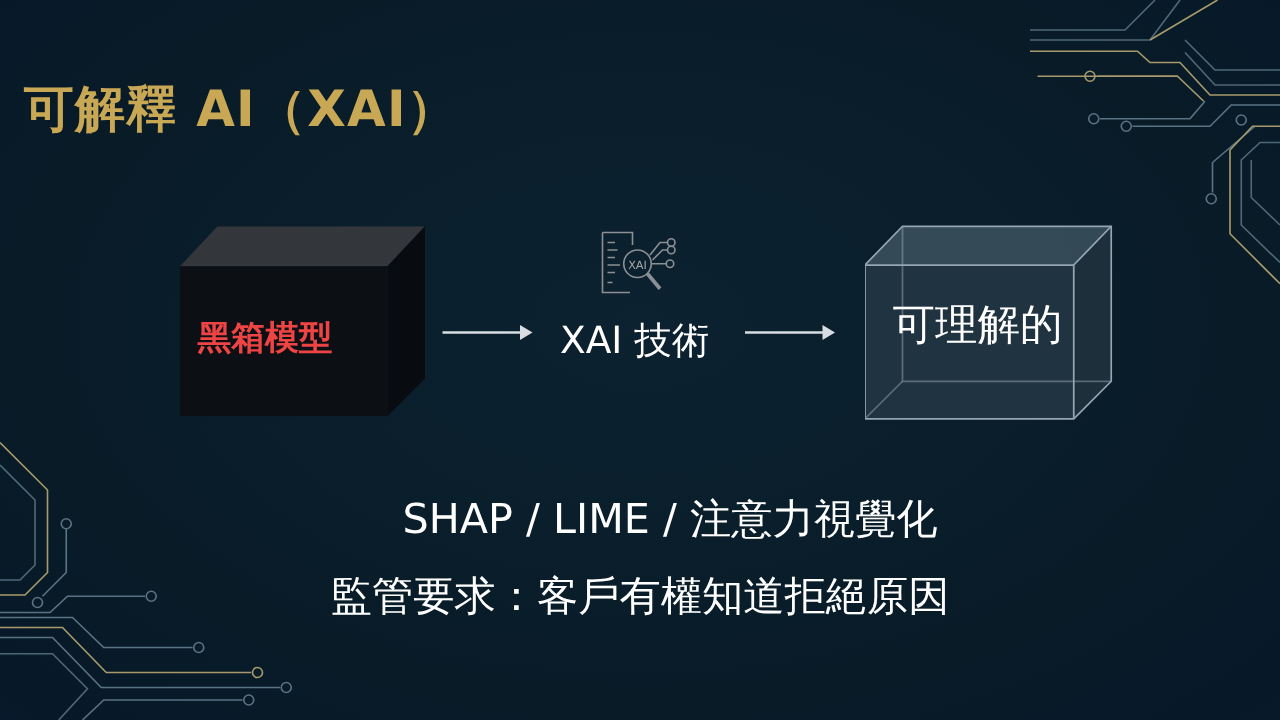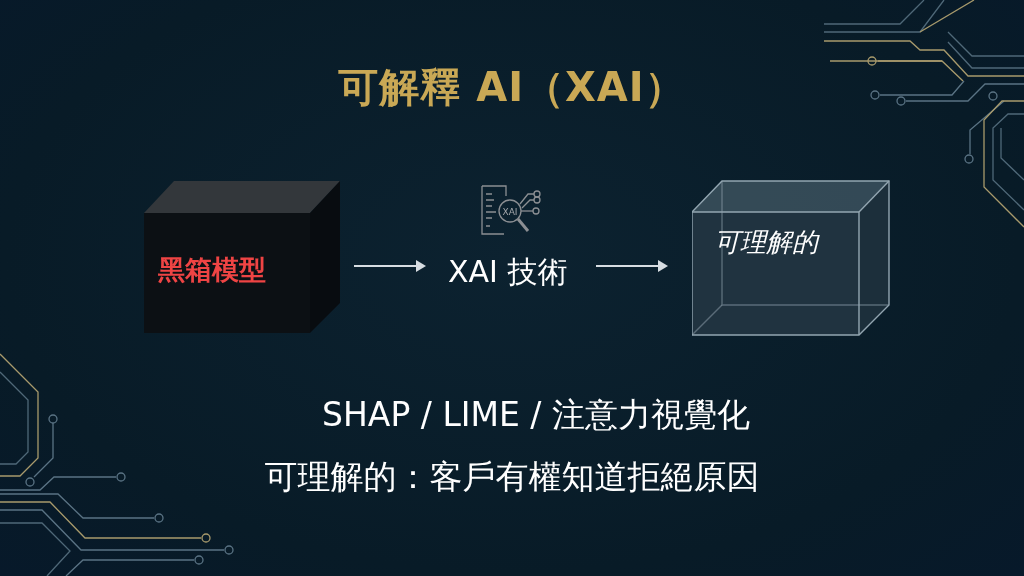--- a/index.html
+++ b/index.html
@@ -5,37 +5,37 @@
   html, body { margin:0; padding:0; }
   body {
     width:1024px; height:576px; overflow:hidden;
     background:#0a1d29;
     font-family:"DejaVu Sans","Liberation Sans",sans-serif;
     position:relative;
   }
   .slide { position:absolute; inset:0; background:radial-gradient(ellipse at 50% 45%, #0c2230 0%, #081b27 70%, #07192a 100%); }
   .circuits { position:absolute; inset:0; pointer-events:none; }
   .title {
-    position:absolute; left:0; right:0; top:60px; text-align:center;
-    color:#c9a855; font-size:40px; font-weight:bold; letter-spacing:1px;
+    position:absolute; left:0; right:0; top:60px; text-align:left;
+    color:#c9a855; font-size:40px; font-weight:bold; letter-spacing:1px;padding-left:19px;
   }
   .box-black { position:absolute; left:144px; top:181px; width:196px; height:152px; }
   .box-black-label {
     position:absolute; left:158px; top:252px; color:#ef4444; font-size:27px; font-weight:bold;
   }
   .arrow { position:absolute; height:2px; background:#d7dde2; }
   .arrow::after {
     content:""; position:absolute; right:-2px; top:-5px;
     border-left:10px solid #d7dde2; border-top:6px solid transparent; border-bottom:6px solid transparent;
   }
   .xai-icon { position:absolute; left:478px; top:176px; width:68px; height:64px; }
   .xai-label { position:absolute; left:448px; top:252px; color:#ffffff; font-size:30px; }
   .box-glass { position:absolute; left:692px; top:180px; width:198px; height:156px; }
   .glass-label {
-    position:absolute; left:714px; top:224px; width:140px; color:#ffffff; font-size:26px; line-height:37px;font-style:italic;
+    position:absolute; left:714px; top:242px; width:140px; color:#ffffff; font-size:34px; line-height:37px;
   }
   .line1, .line2 {
     position:absolute; left:0; right:0; text-align:center; color:#ffffff; font-size:33px;
   }
   .line1 { top:393px;padding-left:48px; }
   .line2 { top:455px; }
 </style>
 </head>
 <body>
 
@@ -124,13 +124,13 @@
     <path d="M167,32 L197,1"></path>
     <path d="M30,1 L30,125 L197,125" stroke-opacity="0.5"></path>
     <path d="M30,125 L0,155" stroke-opacity="0.5"></path>
   </g>
 </svg>
 <div class="glass-label">
   <div>可理解的</div>
 </div>
 
 <div class="line1">SHAP / LIME / 注意力視覺化</div>
-<div class="line2">可理解的：客戶有權知道拒絕原因</div>
+<div class="line2">監管要求：客戶有權知道拒絕原因</div>
 
 </body></html>

